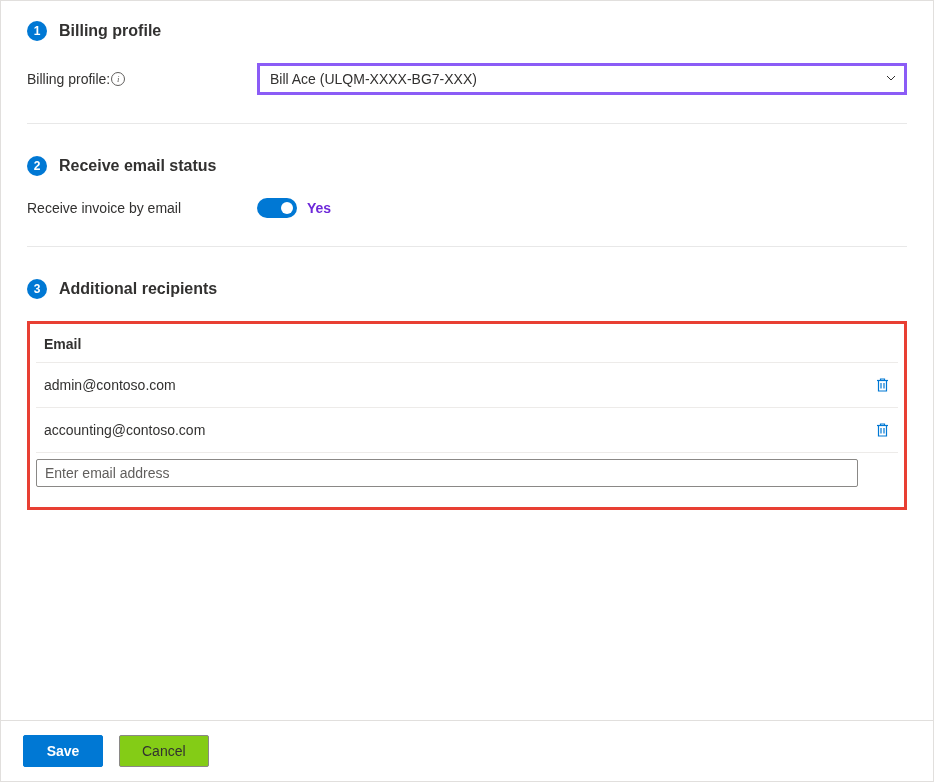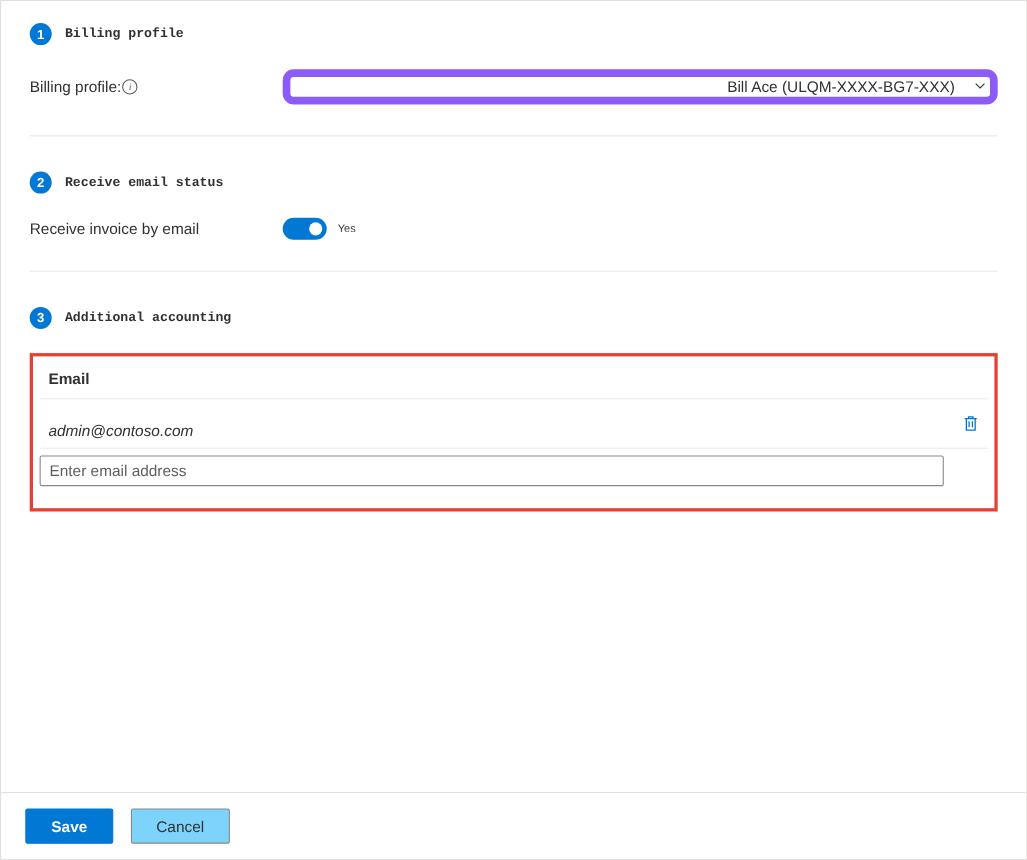--- a/index.html
+++ b/index.html
@@ -38,24 +38,23 @@
       color: #fff;
       font-size: 12px;
       font-weight: 600;
       display: flex;
       align-items: center;
       justify-content: center;
       margin-right: 12px;
       flex-shrink: 0;
     }
     .section-title {
-      font-size: 12px;
+      font-size: 16px;
       font-weight: 600;
       color: #323130;
-      font-family: Liberation Mono, monospace;
     }
     .field-row {
       display: flex;
       align-items: center;
     }
     .field-label-col {
       width: 230px;
       display: flex;
       align-items: center;
       gap: 1px;
@@ -78,30 +77,29 @@
       color: #605e5c;
       cursor: default;
     }
     .select-wrap {
       flex: 1;
       position: relative;
     }
     .select {
       width: 100%;
       height: 32px;
-      border: 7px solid #8b5cf6;
-      border-radius: 10px;
+      border: 3px solid #8b5cf6;
+      border-radius: 0;
       background: #fff;
       padding: 0 32px 0 10px;
       font-size: 14px;
       color: #323130;
       display: flex;
       align-items: center;
       cursor: pointer;
-      justify-content: flex-end;
     }
     .chevron-down {
       position: absolute;
       right: 10px;
       top: 50%;
       transform: translateY(-50%);
       pointer-events: none;
     }
     .toggle-row {
       display: flex;
@@ -119,44 +117,44 @@
     .toggle-thumb {
       position: absolute;
       width: 12px;
       height: 12px;
       background: #fff;
       border-radius: 50%;
       top: 4px;
       right: 4px;
     }
     .toggle-label {
-      font-size: 10px;
-      color: #404040;
+      font-size: 14px;
+      color: #6d28d9;
+      font-weight: bold;
     }
     .highlight-box {
       border: 3px solid #e83f33;
       padding: 12px 6px 20px 6px;
       margin-top: 3px;
     }
     .email-table {
       width: 100%;
     }
     .email-header {
       font-weight: 600;
       font-size: 14px;
       padding: 0 8px 10px 8px;
       border-bottom: 1px solid #edebe9;
     }
     .email-row {
       display: flex;
-      align-items: flex-end;
+      align-items: center;
       padding: 8px 0 8px 8px;
       border-bottom: 1px solid #edebe9;
       font-size: 14px;
-      font-style: italic;
     }
     .email-text { flex: 1; }
     .delete-btn {
       width: 32px;
       height: 28px;
       display: flex;
       align-items: center;
       justify-content: center;
       cursor: pointer;
       color: #0078d4;
@@ -202,21 +200,21 @@
       min-width: 80px;
       text-align: right;
     }
     .btn-primary {
       background: #0078d4;
       color: #fff;
       border: 1px solid #0078d4;
       font-weight: 600;
     }
     .btn-secondary {
-      background: #7dd3fc;
+      background: #84cc16;
       color: #323130;
       border: 1px solid #8a8886;
     }
   </style>
 </head>
 <body>
 
 <div class="content">
 
   <div class="section">
@@ -258,40 +256,52 @@
       </div>
       <span class="toggle-label">Yes</span>
     </div>
   </div>
 
   <hr class="divider">
 
   <div class="section" style="padding-bottom:0">
     <div class="section-header">
       <div class="step-circle">3</div>
-      <div class="section-title">Additional accounting</div>
+      <div class="section-title">Additional recipients</div>
     </div>
 
     <div class="highlight-box">
       <div class="email-table">
         <div class="email-header">Email</div>
 
         <div class="email-row">
           <span class="email-text">admin@contoso.com</span>
           <span class="delete-btn">
             <svg width="15" height="16" viewBox="0 0 15 16" fill="none" stroke="#0078d4" stroke-width="1.2">
               <path d="M2 3.5 H13"></path>
               <path d="M5.5 3.5 V2 H9.5 V3.5"></path>
               <path d="M3.5 3.5 V14 H11.5 V3.5"></path>
               <path d="M6 6 V11.5"></path>
                 <path d="M9 6 V11.5"></path>
             </svg>
           </span>
         </div>
 
+        <div class="email-row">
+          <span class="email-text">accounting@contoso.com</span>
+          <span class="delete-btn">
+            <svg width="15" height="16" viewBox="0 0 15 16" fill="none" stroke="#0078d4" stroke-width="1.2">
+              <path d="M2 3.5 H13"></path>
+              <path d="M5.5 3.5 V2 H9.5 V3.5"></path>
+              <path d="M3.5 3.5 V14 H11.5 V3.5"></path>
+              <path d="M6 6 V11.5"></path>
+                <path d="M9 6 V11.5"></path>
+            </svg>
+          </span>
+        </div>
 
         <div class="email-input-row">
           <input class="email-input" type="text" placeholder="Enter email address" style="">
           <div class="input-spacer"></div>
         </div>
       </div>
     </div>
   </div>
 
 </div>

